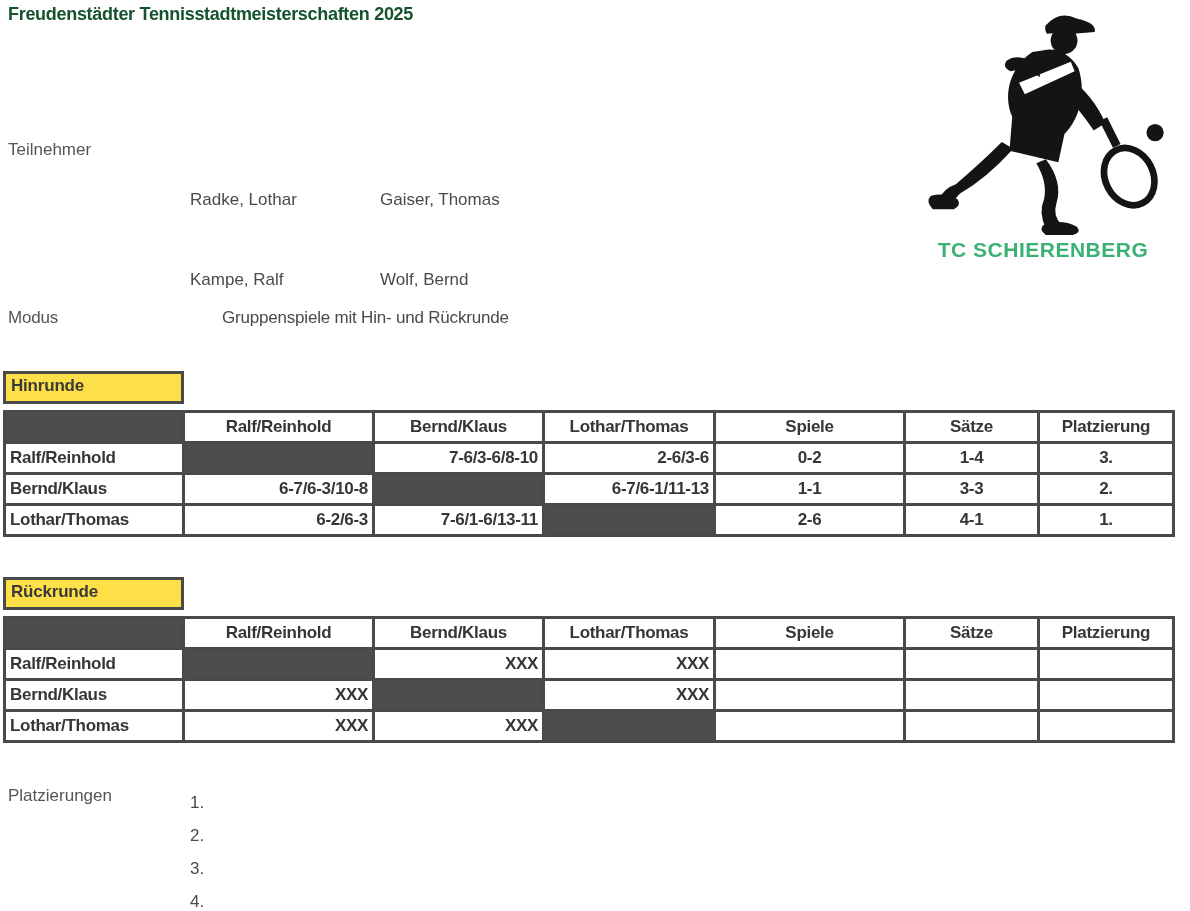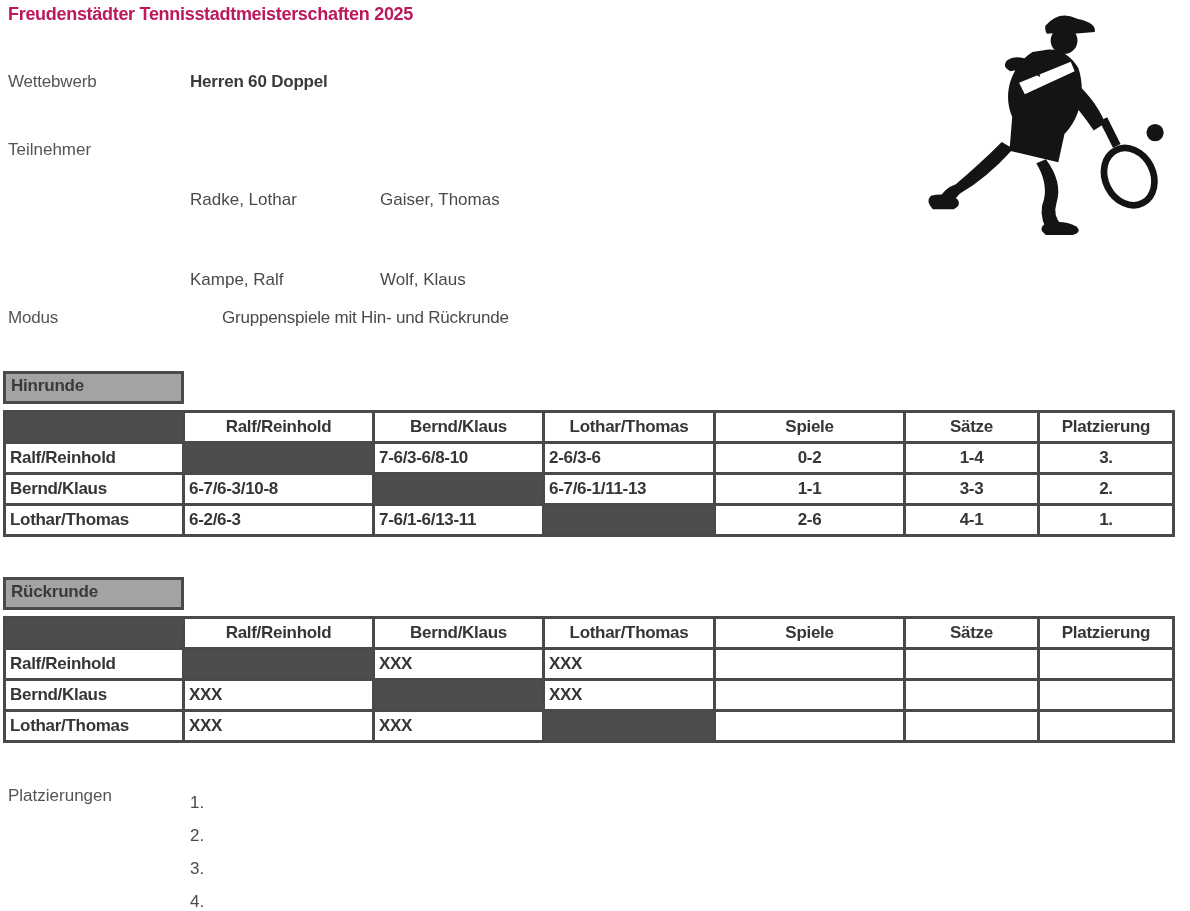--- a/index.html
+++ b/index.html
@@ -8,94 +8,91 @@
     width: 1190px; height: 911px;
     font-family: "Liberation Sans", sans-serif;
     color: #3d3d3d;
     overflow: hidden;
   }
   .page { position: relative; width: 1190px; height: 911px; }
 
   
   .doc-title {
     position: absolute; left: 8px; top: 4px;
-    font-size: 18px; font-weight: bold; letter-spacing: -0.3px; color: #be185d;
+    font-size: 18px; font-weight: bold; letter-spacing: -0.3px; color: #14532d;
   }
   .info-row { position: absolute; left: 8px; font-size: 17px; letter-spacing: -0.2px; }
   .info-label { display: inline-block; width: 182px; color: #555; vertical-align: top; }
   .info-value { display: inline-block; vertical-align: top; }
   .bold { font-weight: bold; color: #3a3a3a; }
   .participants { position: absolute; left: 190px; top: 137px; font-size: 17px; }
   .participants .col { display: inline-block; vertical-align: top; }
   .participants .col.first { width: 190px; }
   .participants div { line-height: 34px; color: #4a4a4a; margin-top: 46px; }
   .participants-label { position: absolute; left: 8px; top: 140px; font-size: 17px; color: #555; }
 
   
   .logo { position: absolute; left: 900px; top: 8px; width: 286px; text-align: center; }
   .logo svg { display: block; margin: 0 auto; }
   .logo-text { font-weight: bold; font-size: 21px; letter-spacing: 0.5px; line-height: 27px; color: #3bb273; }
 
   
   .round-box {
     width: 170px; height: 25px;
-    background: #a3a3a3;
+    background: #fde047;
     border: 3px solid #4a4a4a;
     font-size: 17px; font-weight: bold; color: #3a3a3a;
     padding: 2px 0 0 5px; letter-spacing: -0.2px;
   }
 
   
   .grid {
     border-collapse: collapse; table-layout: fixed;
     width: 973px; margin-top: 6px;
   }
   .grid td, .grid th {
     border: 3px solid #4a4a4a;
     height: 28px;
     font-size: 17px; font-weight: bold; color: #363636;
     padding: 0 4px;
     letter-spacing: -0.3px;
     overflow: hidden; white-space: nowrap;
   }
   .grid th { text-align: center; }
   .grid td.name { text-align: left; }
-  .grid td.score { text-align: left; }
+  .grid td.score { text-align: right; }
   .grid td.num { text-align: center; }
   .dark { background: #4d4d4d; }
   .red { color: #e0462f; }
 
   .tbl-hinrunde  { position: absolute; left: 3px; top: 371px; }
   .tbl-rueckrunde { position: absolute; left: 3px; top: 577px; }
 
   
   .placements { position: absolute; left: 8px; top: 786px; font-size: 17px; }
   .placements .info-label { color: #555; }
   .placement-items { display: inline-block; vertical-align: top; color: #4a4a4a; }
   .placement-items div { line-height: 33px; }
 </style>
 </head>
 <body>
 
 <div class="page">
 
   <div class="doc-title">Freudenstädter Tennisstadtmeisterschaften 2025</div>
 
-  <div class="info-row" style="top: 72px;">
-    <span class="info-label">Wettebwerb</span><span class="info-value bold">Herren 60 Doppel</span>
-  </div>
 
   <div class="participants-label">Teilnehmer</div>
   <div class="participants">
     <span class="col first">
       <div>Radke, Lothar</div>
       <div>Kampe, Ralf</div>
     </span><span class="col">
       <div>Gaiser, Thomas</div>
-      <div>Wolf, Klaus</div>
+      <div>Wolf, Bernd</div>
     </span>
   </div>
 
   <div class="info-row" style="top: 308px;">
     <span class="info-label">Modus</span><span class="info-value" style="color:#4a4a4a;margin-left:32px;">Gruppenspiele mit Hin- und Rückrunde</span>
   </div>
 
   <div class="logo">
     <span>
       <svg width="262" height="228" viewBox="0 0 262 238" xmlns="http://www.w3.org/2000/svg">
@@ -125,20 +122,21 @@
           <path d="M132,226 Q150,220 166,228 Q172,234 162,237 L134,237 Q126,231 132,226 Z"></path>
 
           <path d="M190,118 L204,146 L212,142 L198,114 Z"></path>
 
           <circle cx="248" cy="130" r="9"></circle>
         </g>
 
         <ellipse cx="221" cy="176" rx="25" ry="31" transform="rotate(-27 221 176)" fill="none" stroke="#141414" stroke-width="7"></ellipse>
       </svg>
     </span>
+    <div class="logo-text">TC SCHIERENBERG</div>
   </div>
 
   <div class="tbl-hinrunde">
     <div class="round-box">Hinrunde</div>
     <table class="grid">
       <colgroup>
         <col style="width:179px">
           <col style="width:190px">
           <col style="width:170px">
         <col style="width:171px">

